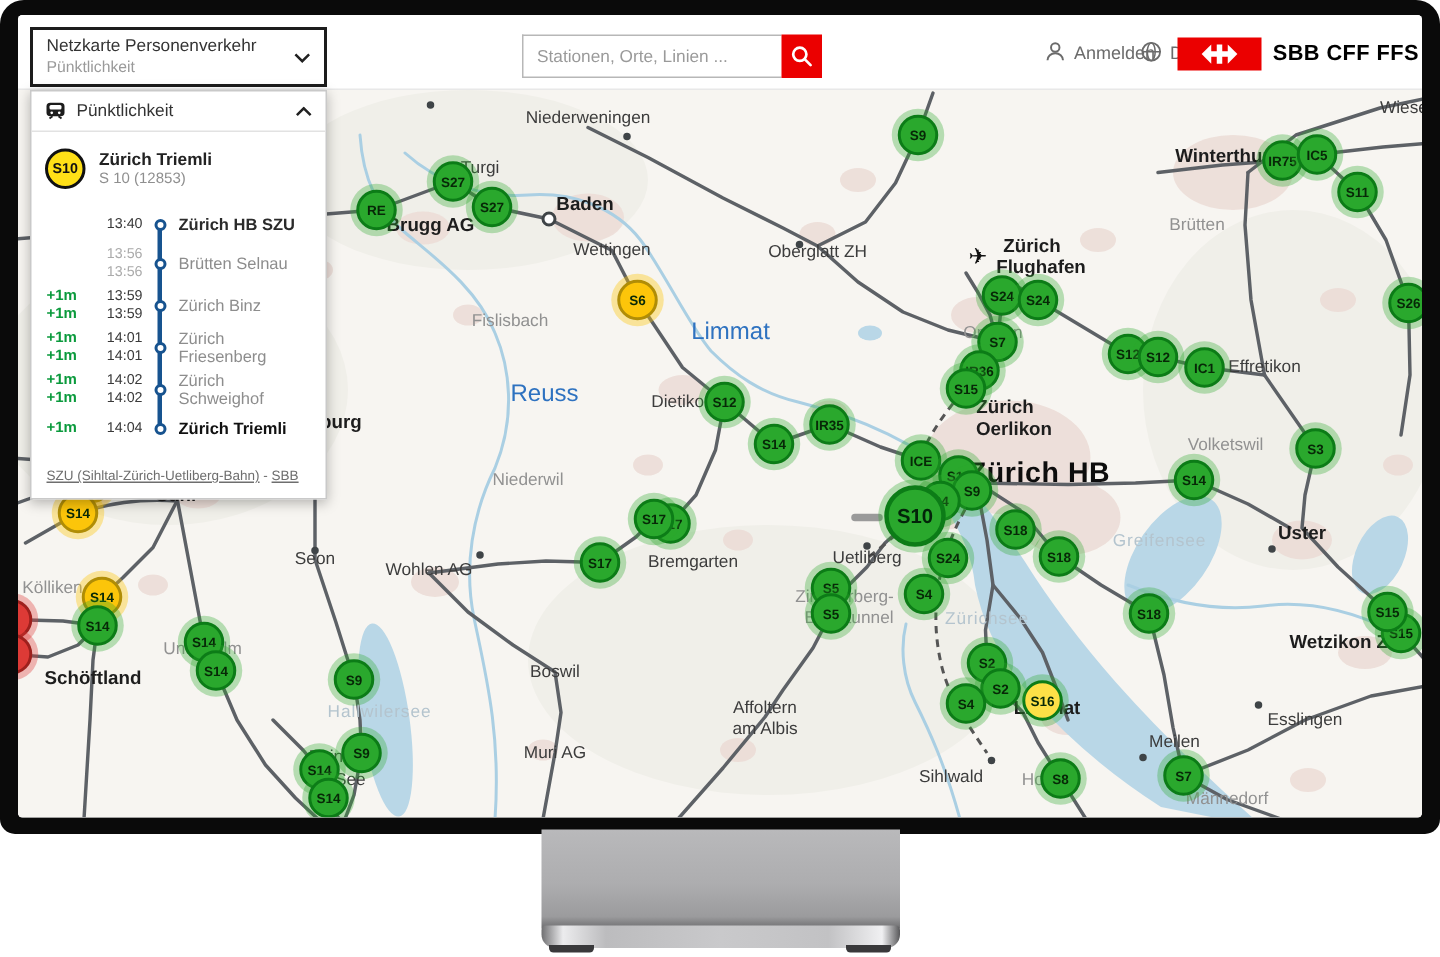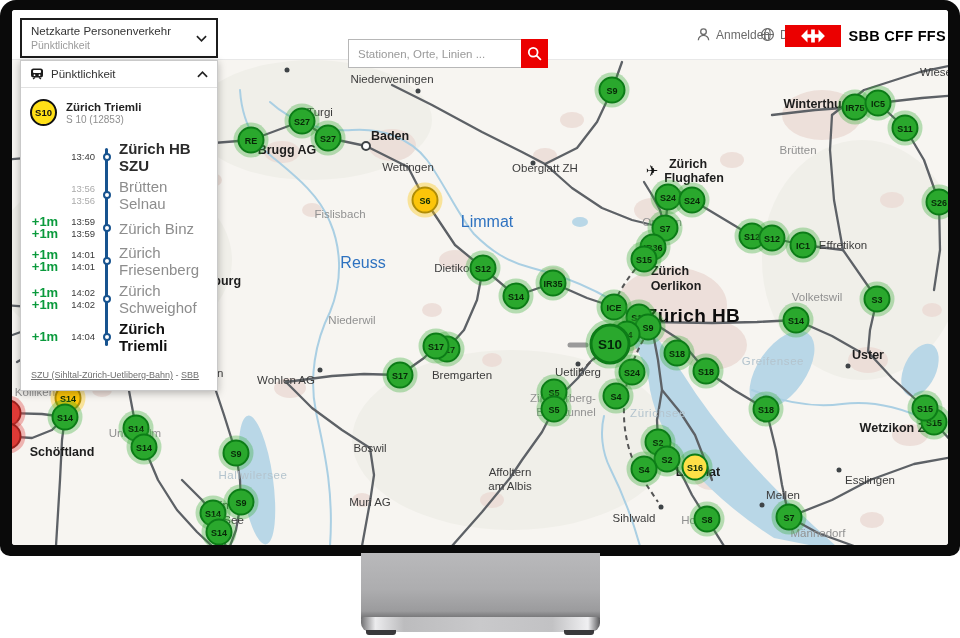--- a/index.html
+++ b/index.html
@@ -11,21 +11,21 @@
            border-radius:16px 16px 10px 10px;}
   .stand-neck{position:absolute;left:361px;top:553px;width:239px;height:66px;
               background:linear-gradient(180deg,#b9b9bb 0%,#adadaf 55%,#9b9b9d 88%,#6e6e70 100%);}
   .stand-base{position:absolute;left:361px;top:617px;width:239px;height:15px;border-radius:3px 3px 9px 9px;
               background:linear-gradient(90deg,#707072 0%,#ececee 6%,#bcbcbe 18%,#c9c9cb 50%,#c2c2c4 80%,#f0f0f2 95%,#58585a 100%);}
   .stand-foot{position:absolute;top:630px;width:30px;height:5px;background:#39393b;border-radius:0 0 3px 3px;}
   .screen{position:absolute;left:12px;top:10px;width:936px;height:535px;background:#fff;
           border-radius:3px;overflow:hidden;}
   
   .topbar{position:absolute;left:0;top:0;width:936px;height:50px;background:#fff;border-bottom:1px solid #e8e8e8;z-index:30;}
-  .search-wrap{position:absolute;left:336px;top:13px;width:186px;height:29px;display:flex;margin-top:16px;}
+  .search-wrap{position:absolute;left:336px;top:13px;width:186px;height:29px;display:flex;}
   .search-input{flex:1;height:29px;border:1px solid #b7b7b7;border-right:none;padding:0 9px;
                 font:11.5px "Liberation Sans","DejaVu Sans",sans-serif;color:#444;outline:none;}
   .search-input::placeholder{color:#9a9a9a;}
   .search-btn{width:29px;height:29px;background:#eb0000;border:none;display:flex;align-items:center;
               justify-content:center;cursor:pointer;}
   .hdr-item{position:absolute;top:17px;display:flex;align-items:center;gap:5px;color:#6b6b6b;
             font-size:12px;cursor:pointer;}
   .logo{position:absolute;right:2px;top:15px;display:flex;align-items:center;gap:7px;cursor:pointer;}
   .logo-flag{width:56px;height:22px;background:#eb0000;display:flex;align-items:center;justify-content:center;}
   .logo-text{font-weight:bold;font-size:14.5px;color:#000;letter-spacing:.3px;white-space:nowrap;}
@@ -41,27 +41,27 @@
   .ip-head{display:flex;align-items:center;gap:7px;height:27px;padding:0 9px;border-bottom:1px solid #e2e2e2;cursor:pointer;}
   .ip-head span{flex:1;font-size:11.5px;color:#333;}
   .ip-train{display:flex;align-items:center;gap:9px;padding:11px 9px 4px 9px;}
   .train-badge{width:27px;height:27px;border-radius:50%;background:#ffe017;border:2px solid #111;
                display:flex;align-items:center;justify-content:center;font-weight:bold;font-size:9.5px;color:#111;flex:none;}
   .t-name{font-size:11.5px;font-weight:bold;color:#222;}
   .t-num{font-size:10px;color:#8f8f8f;margin-top:1px;}
   .ip-stops{position:relative;padding:8px 0 6px 0;}
   .tl-line{position:absolute;left:84px;top:18px;bottom:16px;width:3px;background:#17538f;border-radius:2px;}
   .stop-row{position:relative;display:flex;align-items:center;min-height:24px;padding:2px 8px 2px 10px;cursor:pointer;}
-  .col-delay{width:28px;display:flex;flex-direction:column;align-items:center;font-size:13px;
+  .col-delay{width:28px;display:flex;flex-direction:column;align-items:flex-start;font-size:10px;
              font-weight:bold;color:#0a9a3c;line-height:12px;}
   .col-time{width:33px;display:flex;flex-direction:column;align-items:flex-end;font-size:9.5px;
             color:#3a3a3a;line-height:12px;margin-left:3px;}
   .col-dot{width:24px;display:flex;justify-content:center;}
   .dot{width:8px;height:8px;border-radius:50%;background:#fff;border:2px solid #17538f;z-index:2;}
-  .col-name{flex:1;font-size:15px;color:#8d8d8d;}
+  .col-name{flex:1;font-size:11px;color:#8d8d8d;}
   .stop-row.first .col-name{color:#2b2b2b;font-weight:bold;}
   .stop-row.last .col-name{color:#111;font-weight:bold;}
   .stop-row.muted .col-time{color:#ababab;}
   .ip-foot{padding:8px 10px 10px 10px;font-size:9px;color:#6e6e6e;}
   .ip-foot a{color:#6e6e6e;text-decoration:underline;cursor:pointer;}
   
   .map{position:absolute;left:0;top:50px;width:936px;height:485px;background:#f7f5f1;overflow:hidden;}
   .map svg{position:absolute;left:0;top:0;}
   .maplabel{position:absolute;transform:translate(-50%,-50%);white-space:nowrap;font-size:11.5px;
             color:#3c3c3c;z-index:3;pointer-events:none;}

